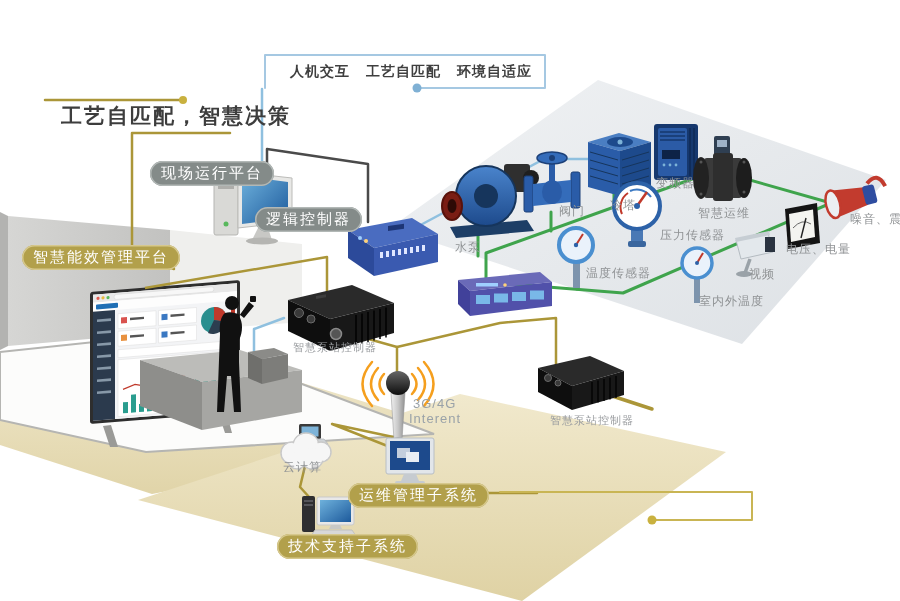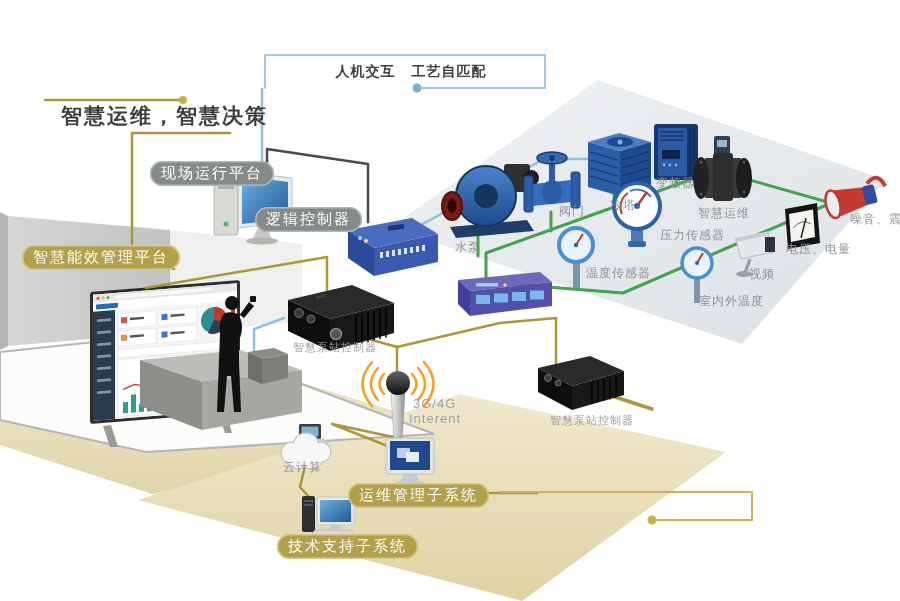--- a/index.html
+++ b/index.html
@@ -427,23 +427,24 @@
     <path d="M331,525 L340,525 L342,529 L329,529 Z" fill="#c8c8c5"></path>
     <path d="M315,530 L352,530 L356,536 L311,536 Z" fill="#d8d8d8" stroke="#bbb" stroke-width="0.8"></path>
   </g>
 </svg>
 
 <div class="layer">
 
   <div class="callout-top">
     <span>人机交互</span>
     <span>工艺自匹配</span>
+    <span>环境自适应</span>
   </div>
 
-  <div class="headline" style="left:61px;top:102px;font-size:21px;">智慧运维，智慧决策</div>
+  <div class="headline" style="left:61px;top:102px;font-size:21px;">工艺自匹配，智慧决策</div>
 
 
   <div class="badge gray" style="left:150px;top:161px;">现场运行平台</div>
   <div class="badge gray" style="left:255px;top:207px;">逻辑控制器</div>
   <div class="badge gold" style="left:22px;top:245px;">智慧能效管理平台</div>
   <div class="badge gold" style="left:348px;top:483px;">运维管理子系统</div>
   <div class="badge gold" style="left:277px;top:534px;">技术支持子系统</div>
 
   <div class="lbl" style="left:455px;top:239px;">水泵</div>
   <div class="lbl" style="left:559px;top:203px;">阀门</div>

